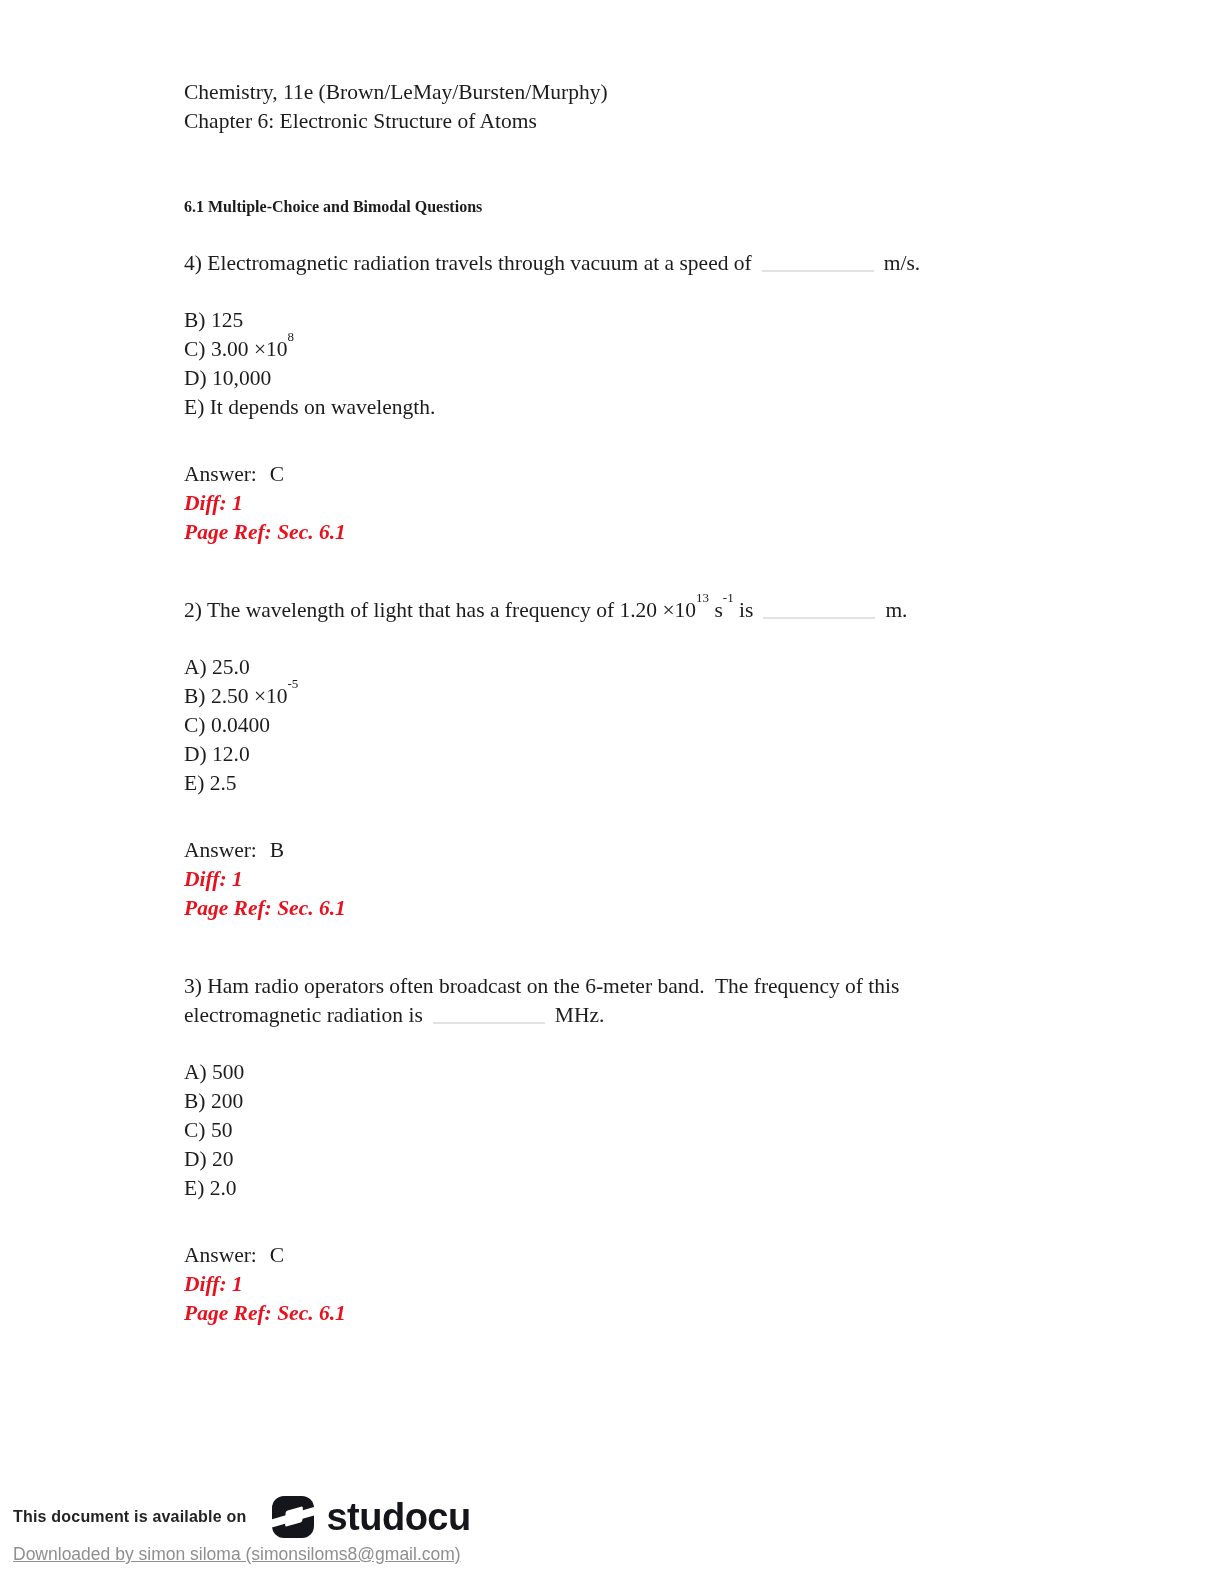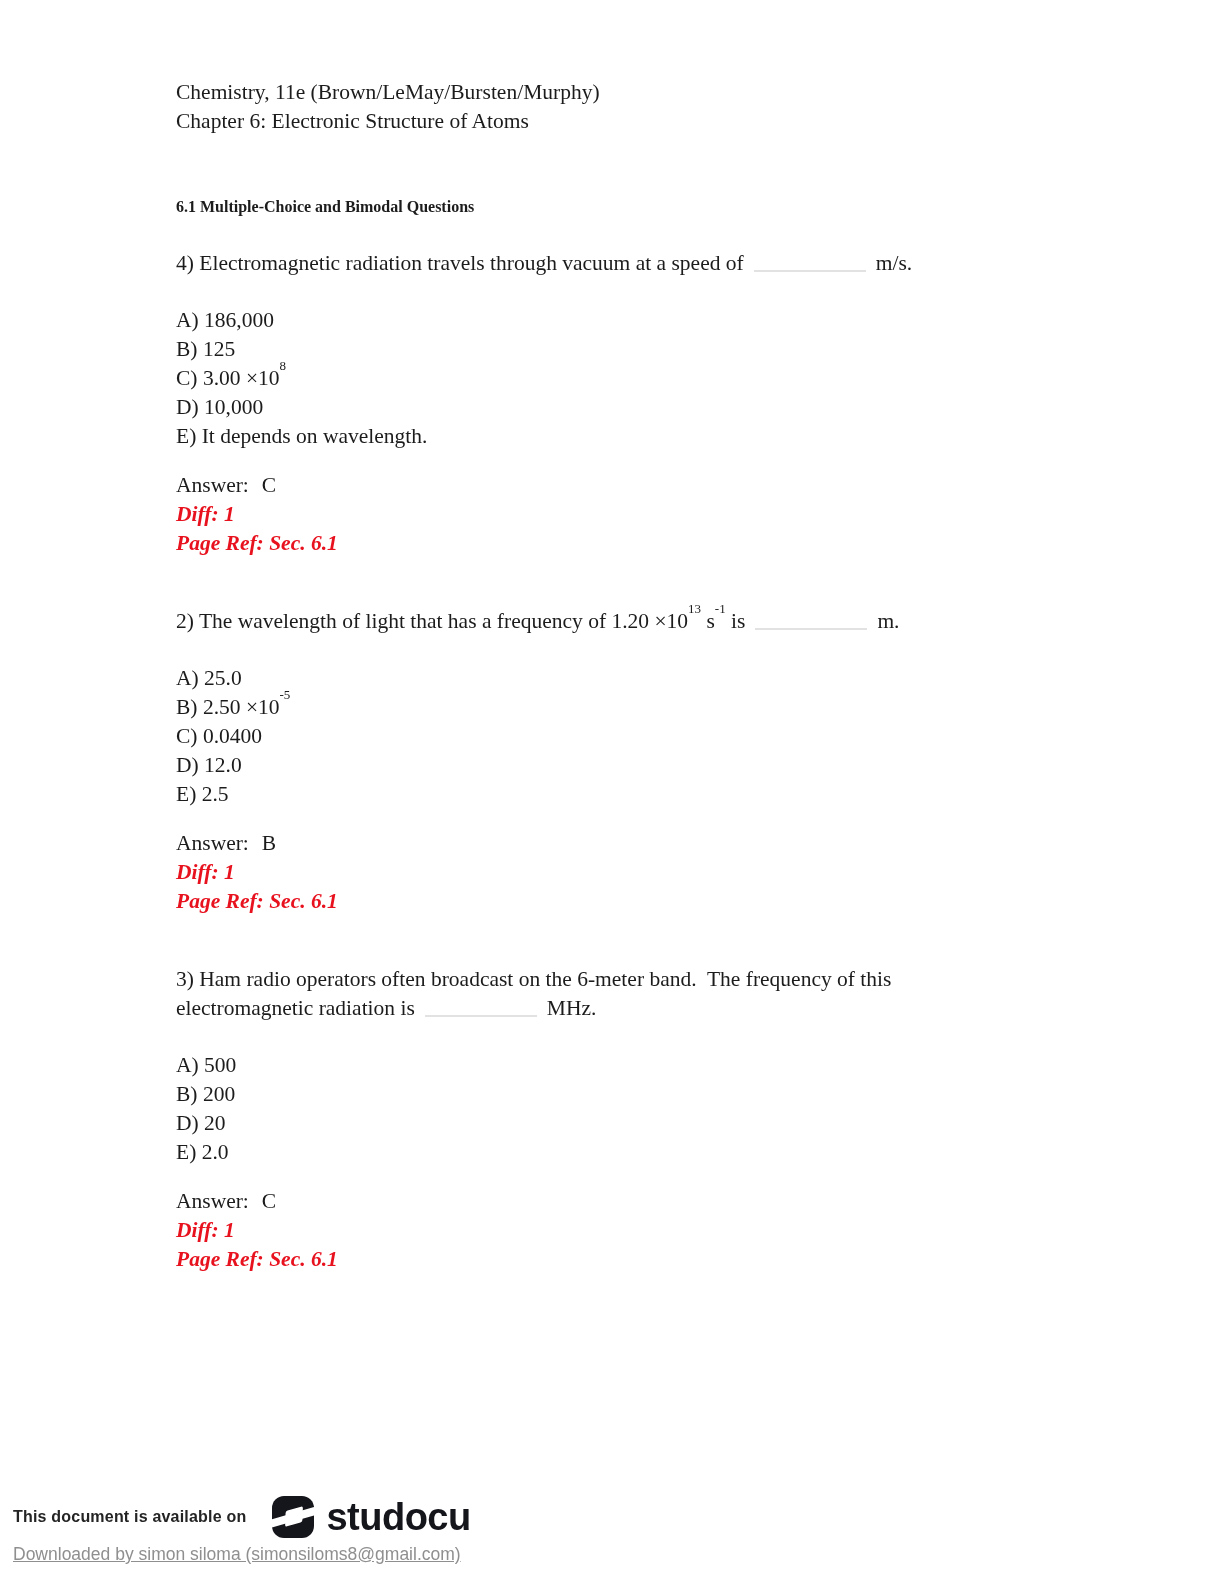--- a/index.html
+++ b/index.html
@@ -1,21 +1,21 @@
 <!DOCTYPE html>
 <html><head>
 <meta charset="utf-8">
 <title>Document</title>
 <style>
   html,body { margin:0; padding:0; }
   body {
     width:1224px; height:1584px; position:relative; background:#ffffff;
     font-family:"Liberation Serif", serif; color:#1c1c1c; overflow:hidden;
   }
-  .content { position:absolute; left:176px; top:78px; width:880px; }
+  .content { position:absolute; left:184px; top:78px; width:880px; }
   p { margin:0; font-size:21.5px; line-height:29px; }
 
   .section-title { margin-top:56px; font-weight:bold; font-size:16px; line-height:29px; }
 
   .question { margin-top:49px; }
   .question.first { margin-top:28px; }
 
   .qline { }
   .qline .block { display:block; }
 
@@ -24,21 +24,21 @@
     border-bottom:2px solid #e2e2e2; vertical-align:baseline;
   }
 
   sup.sci {
     font-size:13px; line-height:0; position:relative; top:-7px; letter-spacing:0;
   }
 
   ul.opts { list-style:none; margin:28px 0 0 0; padding:0; }
   ul.opts li { font-size:21.5px; line-height:29px; }
 
-  .ans { margin-top:20px; }
+  .ans { margin-top:38px; }
   .ans .ans-val { margin-left:13px; }
 
   .red { color:#e8121f; font-style:italic; font-weight:bold; }
 
   
   .footer {
     position:absolute; top:1496px; left:13px; width:1224px;
     display:flex; flex-direction:column; align-items:flex-start;
     font-family:"Liberation Sans", sans-serif;
   }
@@ -70,21 +70,20 @@
 <div class="content">
 
   <p>Chemistry, 11e (Brown/LeMay/Bursten/Murphy)</p>
   <p>Chapter 6: Electronic Structure of Atoms</p>
 
   <p class="section-title">6.1 Multiple-Choice and Bimodal Questions</p>
 
   <div class="question first">
     <p class="qline"><span>4) Electromagnetic radiation travels through vacuum at a speed of</span><span class="blank"></span><span>m/s.</span></p>
     <ul class="opts">
-      <li><span>A) 186,000</span><sup class="sci"></sup></li>
       <li><span>B) 125</span><sup class="sci"></sup></li>
       <li><span>C) 3.00 ×10</span><sup class="sci">8</sup></li>
       <li><span>D) 10,000</span><sup class="sci"></sup></li>
       <li><span>E) It depends on wavelength.</span><sup class="sci"></sup></li>
     </ul>
     <p class="ans"><span class="ans-label">Answer:</span><span class="ans-val">C</span></p>
     <p class="red">Diff: 1</p>
     <p class="red">Page Ref: Sec. 6.1</p>
   </div>
 
@@ -100,20 +99,21 @@
     <p class="ans"><span class="ans-label">Answer:</span><span class="ans-val">B</span></p>
     <p class="red">Diff: 1</p>
     <p class="red">Page Ref: Sec. 6.1</p>
   </div>
 
   <div class="question">
     <p class="qline"><span class="block">3) Ham radio operators often broadcast on the 6-meter band.&nbsp; The frequency of this</span><span>electromagnetic radiation is</span><span class="blank"></span><span>MHz.</span></p>
     <ul class="opts">
       <li><span>A) 500</span><sup class="sci"></sup></li>
       <li><span>B) 200</span><sup class="sci"></sup></li>
+      <li><span>C) 50</span><sup class="sci"></sup></li>
       <li><span>D) 20</span><sup class="sci"></sup></li>
       <li><span>E) 2.0</span><sup class="sci"></sup></li>
     </ul>
     <p class="ans"><span class="ans-label">Answer:</span><span class="ans-val">C</span></p>
     <p class="red">Diff: 1</p>
     <p class="red">Page Ref: Sec. 6.1</p>
   </div>
 
 </div>
 

